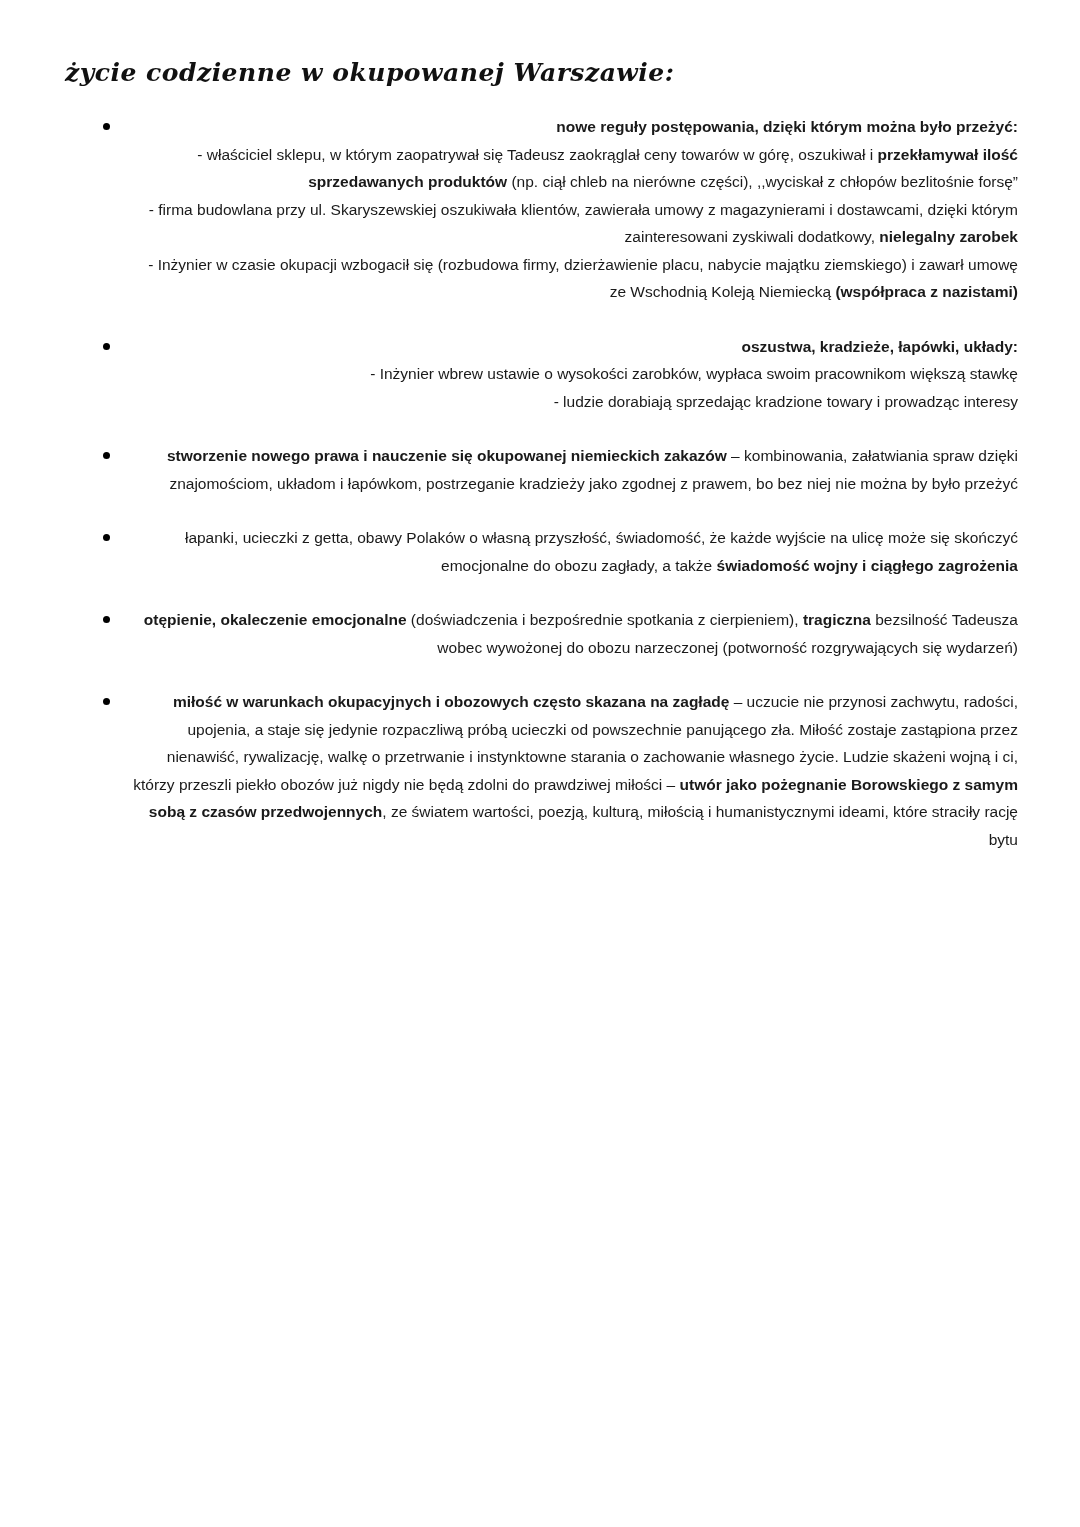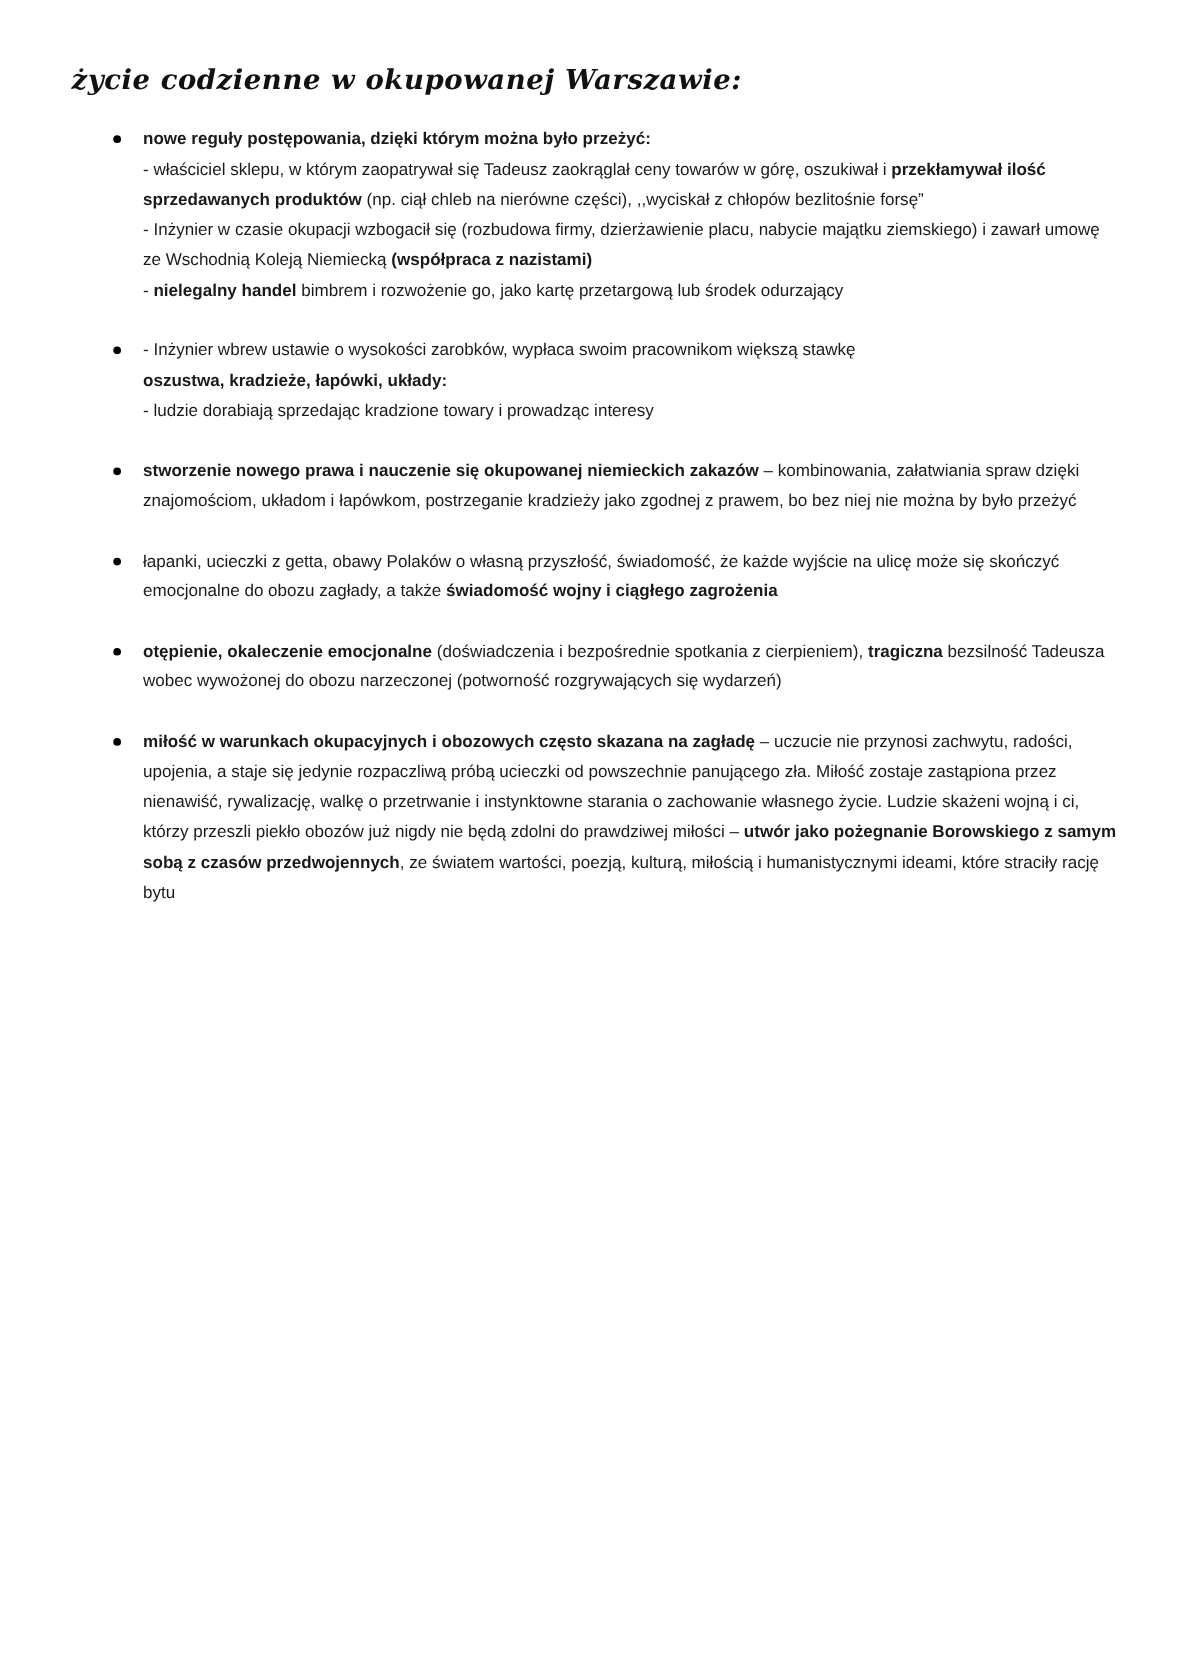--- a/index.html
+++ b/index.html
@@ -23,20 +23,21 @@
     font-style: italic;
     font-weight: 700;
     font-size: 25px;
     letter-spacing: 0.5px;
     color: #111;
   }
   ul.bullet-list {
     list-style: none;
     margin: 0;
     padding: 0;
+    text-align: right;
   }
   ul.bullet-list > li {
     display: flex;
     align-items: flex-start;
     margin: 0 0 27px 0;
   }
   ul.bullet-list > li:last-child {
     margin-bottom: 16px;
   }
   .marker {
@@ -65,29 +66,29 @@
 
 <div class="page">
   <h1 class="doc-title">życie codzienne w okupowanej Warszawie:</h1>
 
   <ul class="bullet-list">
       <li>
         <span class="marker"></span>
         <div class="content">
           <p><strong>nowe reguły postępowania, dzięki którym można było przeżyć:</strong></p>
           <p><span>- właściciel sklepu, w którym zaopatrywał się Tadeusz zaokrąglał ceny towarów w górę, oszukiwał i </span><strong>przekłamywał ilość sprzedawanych produktów</strong><span> (np. ciął chleb na nierówne części), ,,wyciskał z chłopów bezlitośnie forsę”</span></p>
+          <p><span>- firma budowlana przy ul. Skaryszewskiej oszukiwała klientów, zawierała umowy z magazynierami i dostawcami, dzięki którym zainteresowani zyskiwali dodatkowy, </span><strong>nielegalny zarobek</strong></p>
           <p><span>- Inżynier w czasie okupacji wzbogacił się (rozbudowa firmy, dzierżawienie placu, nabycie majątku ziemskiego) i zawarł umowę ze Wschodnią Koleją Niemiecką </span><strong>(współpraca z nazistami)</strong></p>
-          <p><span>- </span><strong>nielegalny handel</strong><span> bimbrem i rozwożenie go, jako kartę przetargową lub środek odurzający</span></p>
         </div>
       </li>
       <li>
         <span class="marker"></span>
         <div class="content">
+          <p><strong>oszustwa, kradzieże, łapówki, układy:</strong></p>
           <p><span>- Inżynier wbrew ustawie o wysokości zarobków, wypłaca swoim pracownikom większą stawkę</span></p>
-          <p><strong>oszustwa, kradzieże, łapówki, układy:</strong></p>
           <p><span>- ludzie dorabiają sprzedając kradzione towary i prowadząc interesy</span></p>
         </div>
       </li>
       <li>
         <span class="marker"></span>
         <div class="content">
           <p><strong>stworzenie nowego prawa i nauczenie się okupowanej niemieckich zakazów</strong><span> – kombinowania, załatwiania spraw dzięki znajomościom, układom i łapówkom, postrzeganie kradzieży jako zgodnej z prawem, bo bez niej nie można by było przeżyć</span></p>
         </div>
       </li>
       <li>

